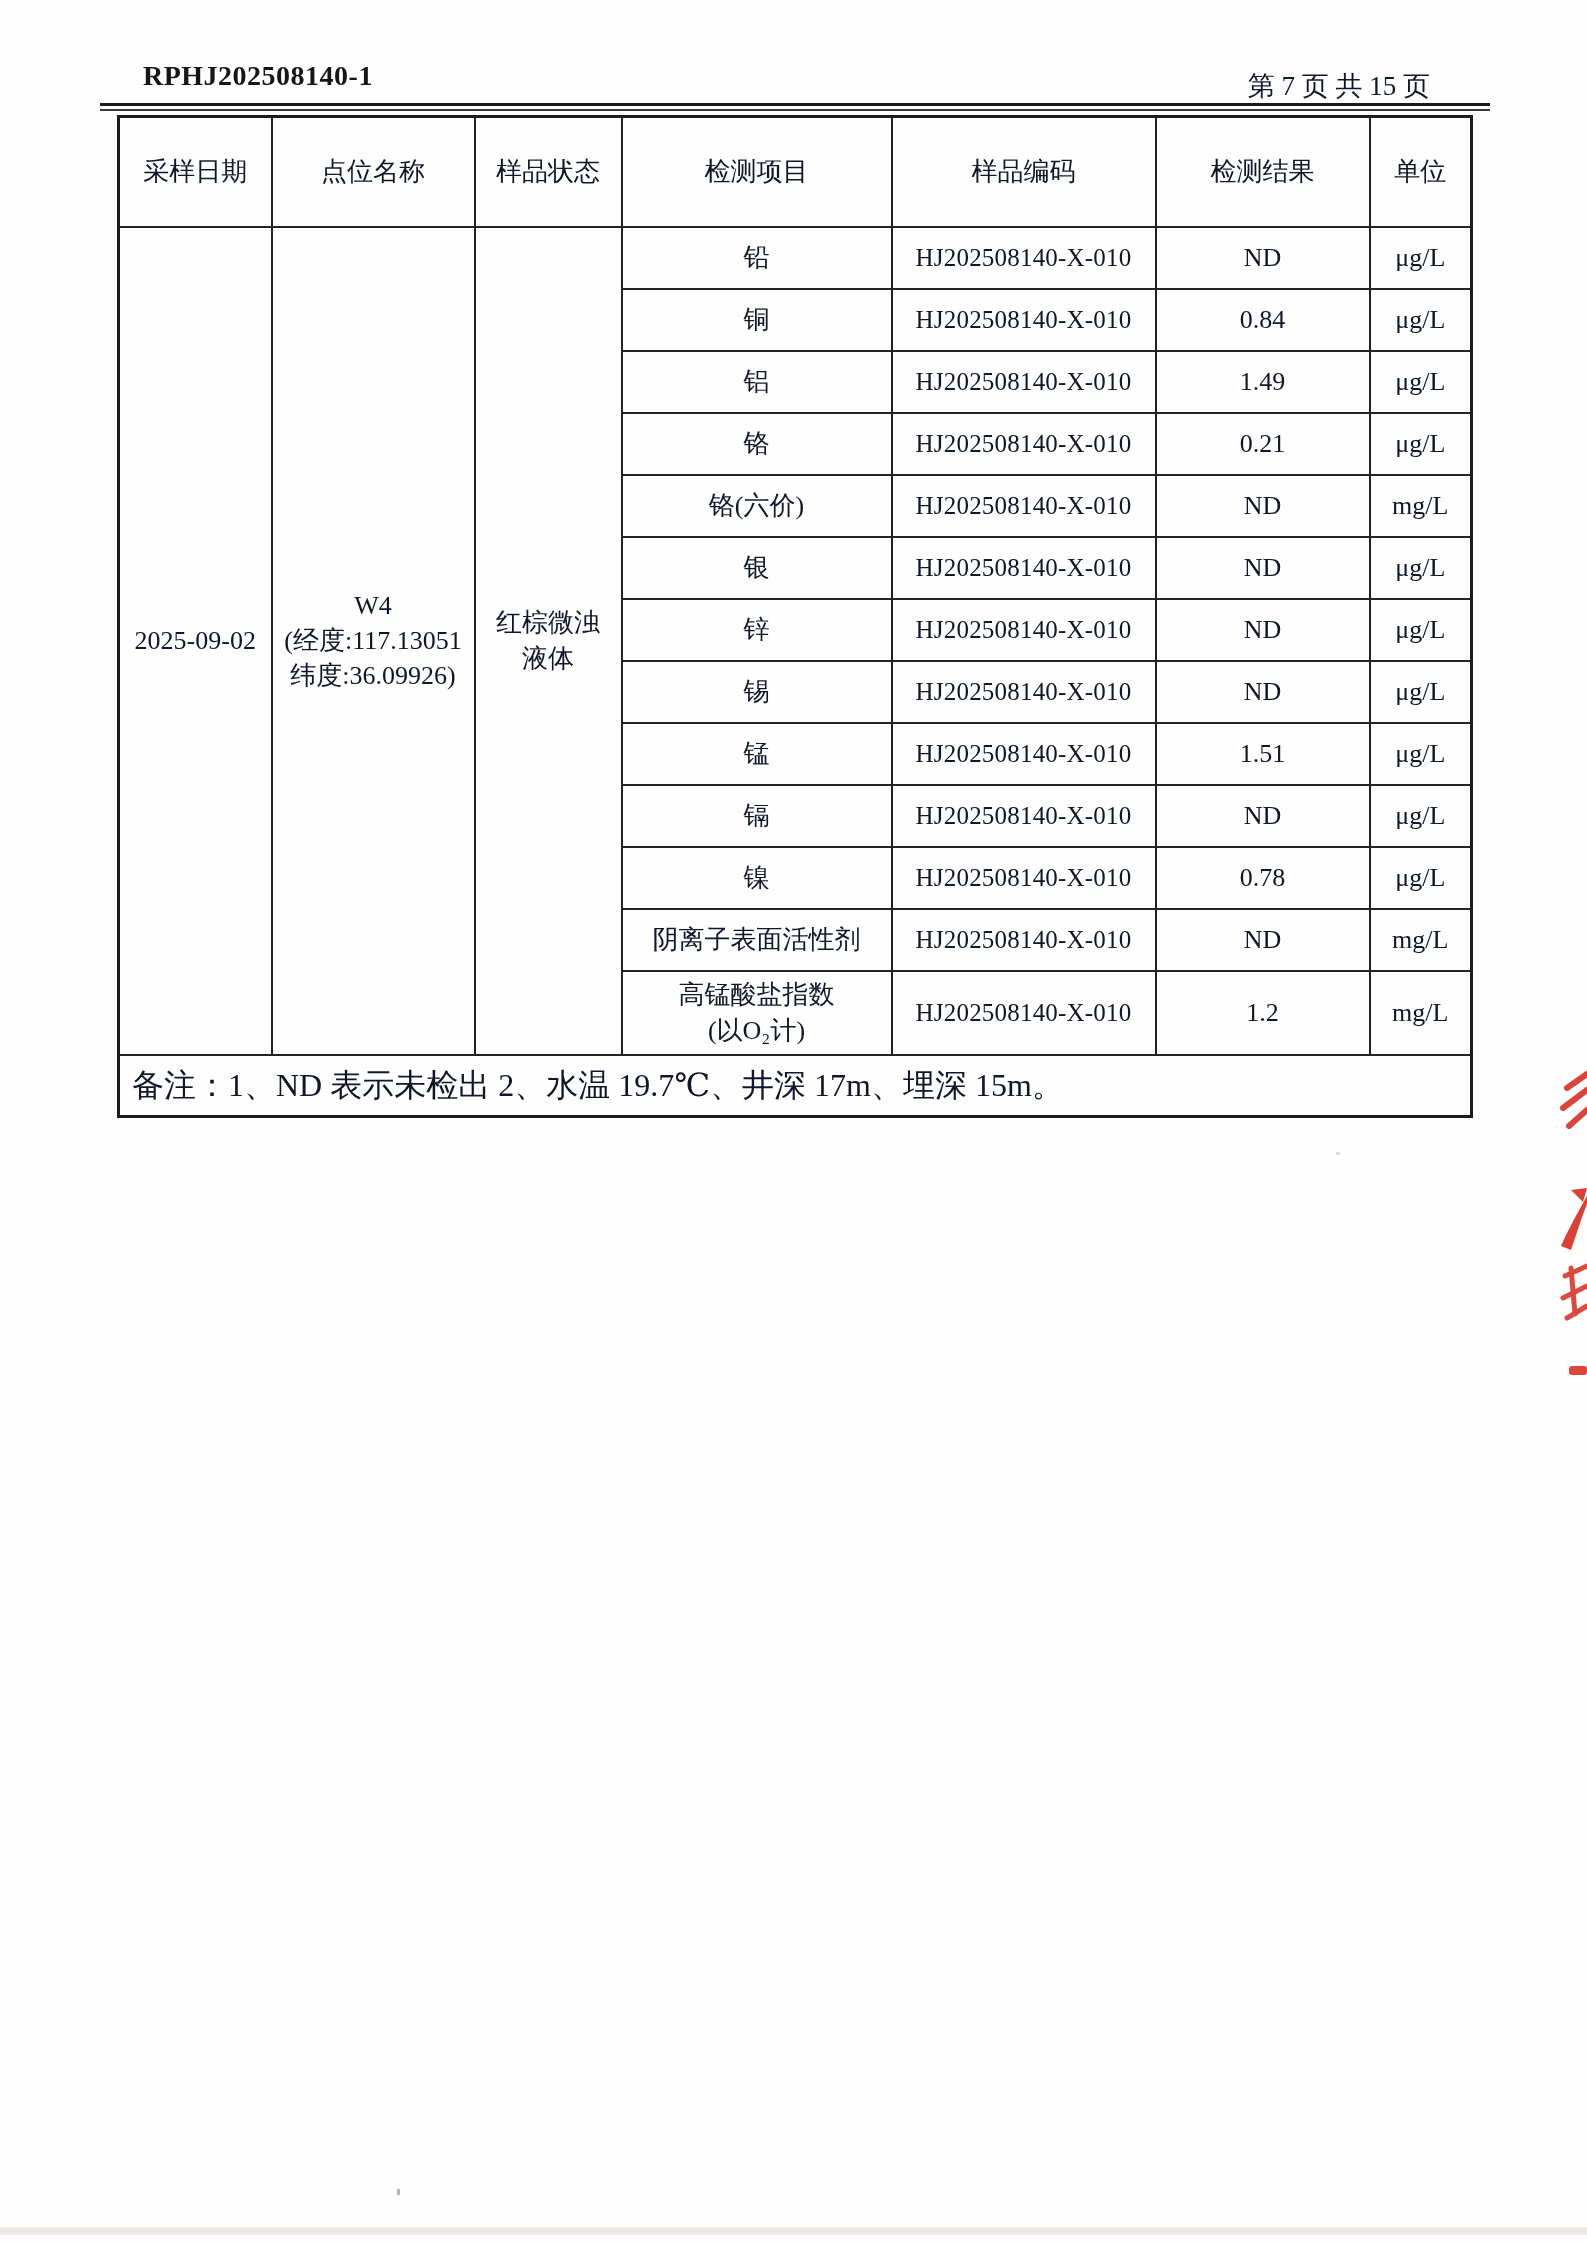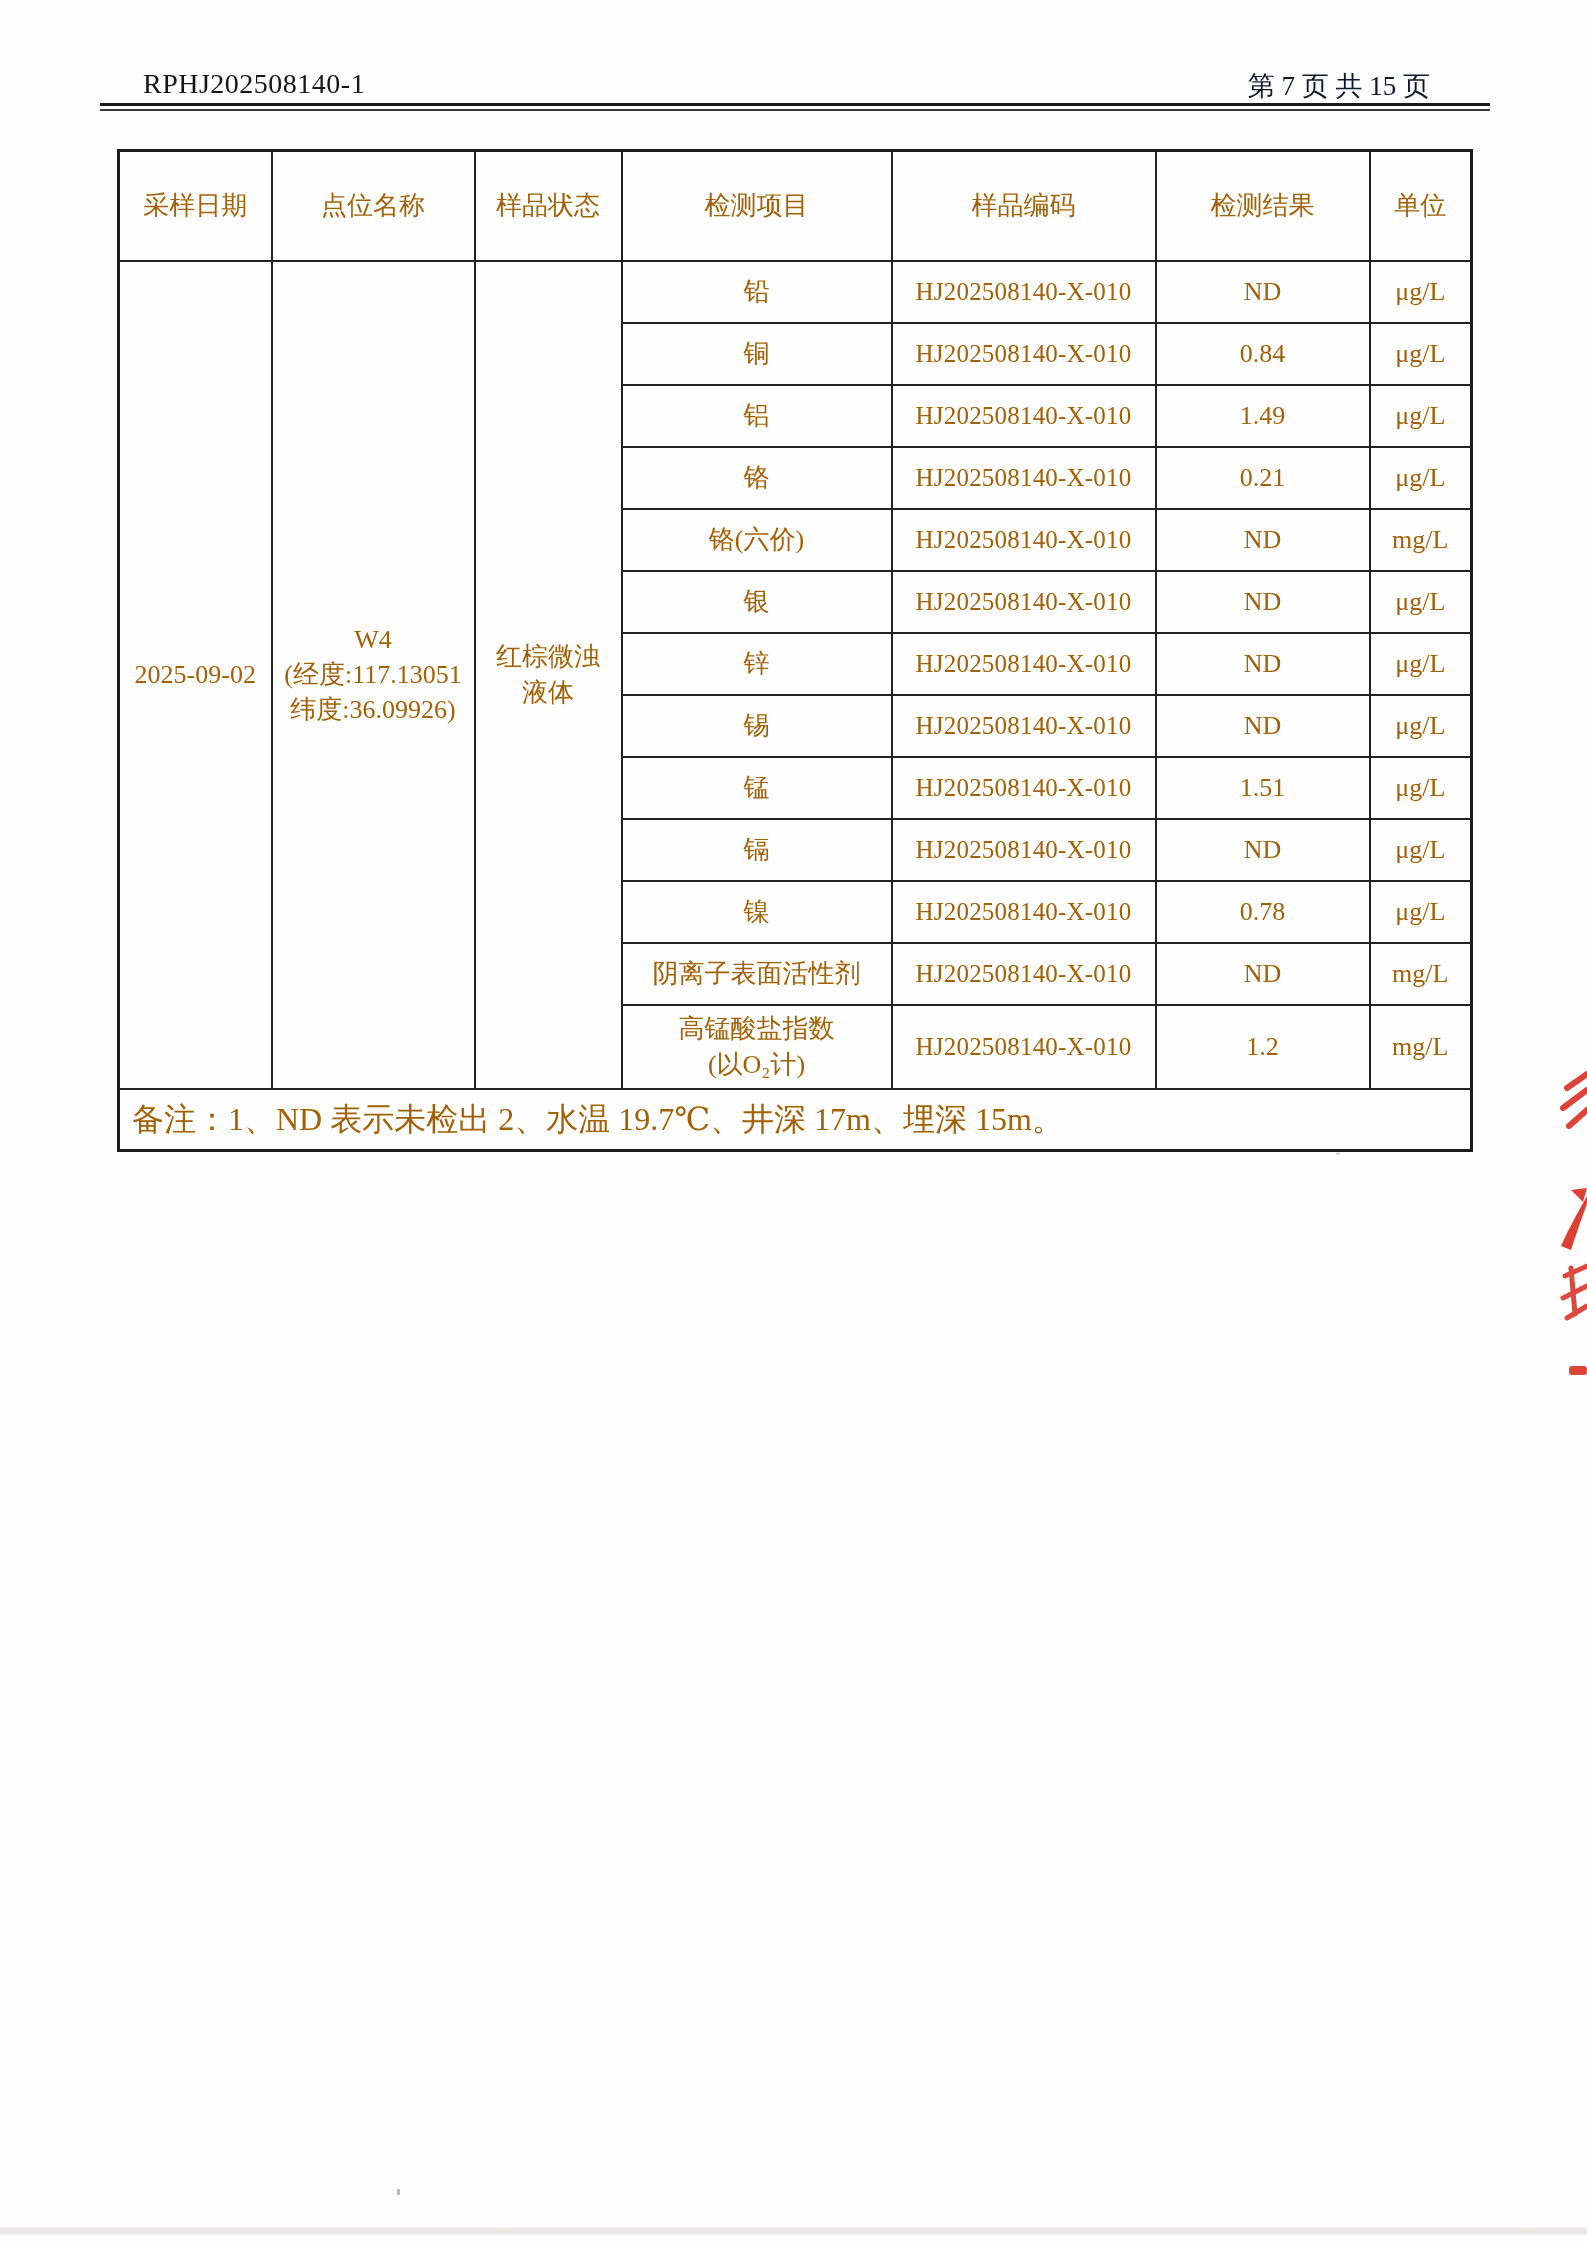--- a/index.html
+++ b/index.html
@@ -13,24 +13,25 @@
     width: 1587px;
     height: 2244px;
     background: #fefefe;
     overflow: hidden;
   }
 
   
   .report-no {
     position: absolute;
     left: 143px;
-    top: 68px;
+    top: 60px;
     font-size: 28px;
     letter-spacing: 0.5px;
     color: #161616;
+    font-weight: bold;
   }
   .page-indicator {
     position: absolute;
     right: 157px;
     top: 68px;
     font-size: 27px;
     color: #0f172a;
     white-space: pre;
   }
   .header-rule {
@@ -45,22 +46,21 @@
 
   
   table.report {
     position: absolute;
     left: 117px;
     top: 115px;
     width: 1353px;
     border-collapse: collapse;
     table-layout: fixed;
     font-size: 26px;
-    color: #a16207;
-    margin-top: 34px;
+    color: #0f172a;
   }
   table.report col.c-date   { width: 153px; }
   table.report col.c-site   { width: 203px; }
   table.report col.c-state  { width: 147px; }
   table.report col.c-item   { width: 270px; }
   table.report col.c-code   { width: 264px; }
   table.report col.c-result { width: 214px; }
   table.report col.c-unit   { width: 102px; }
 
   table.report th, table.report td {

